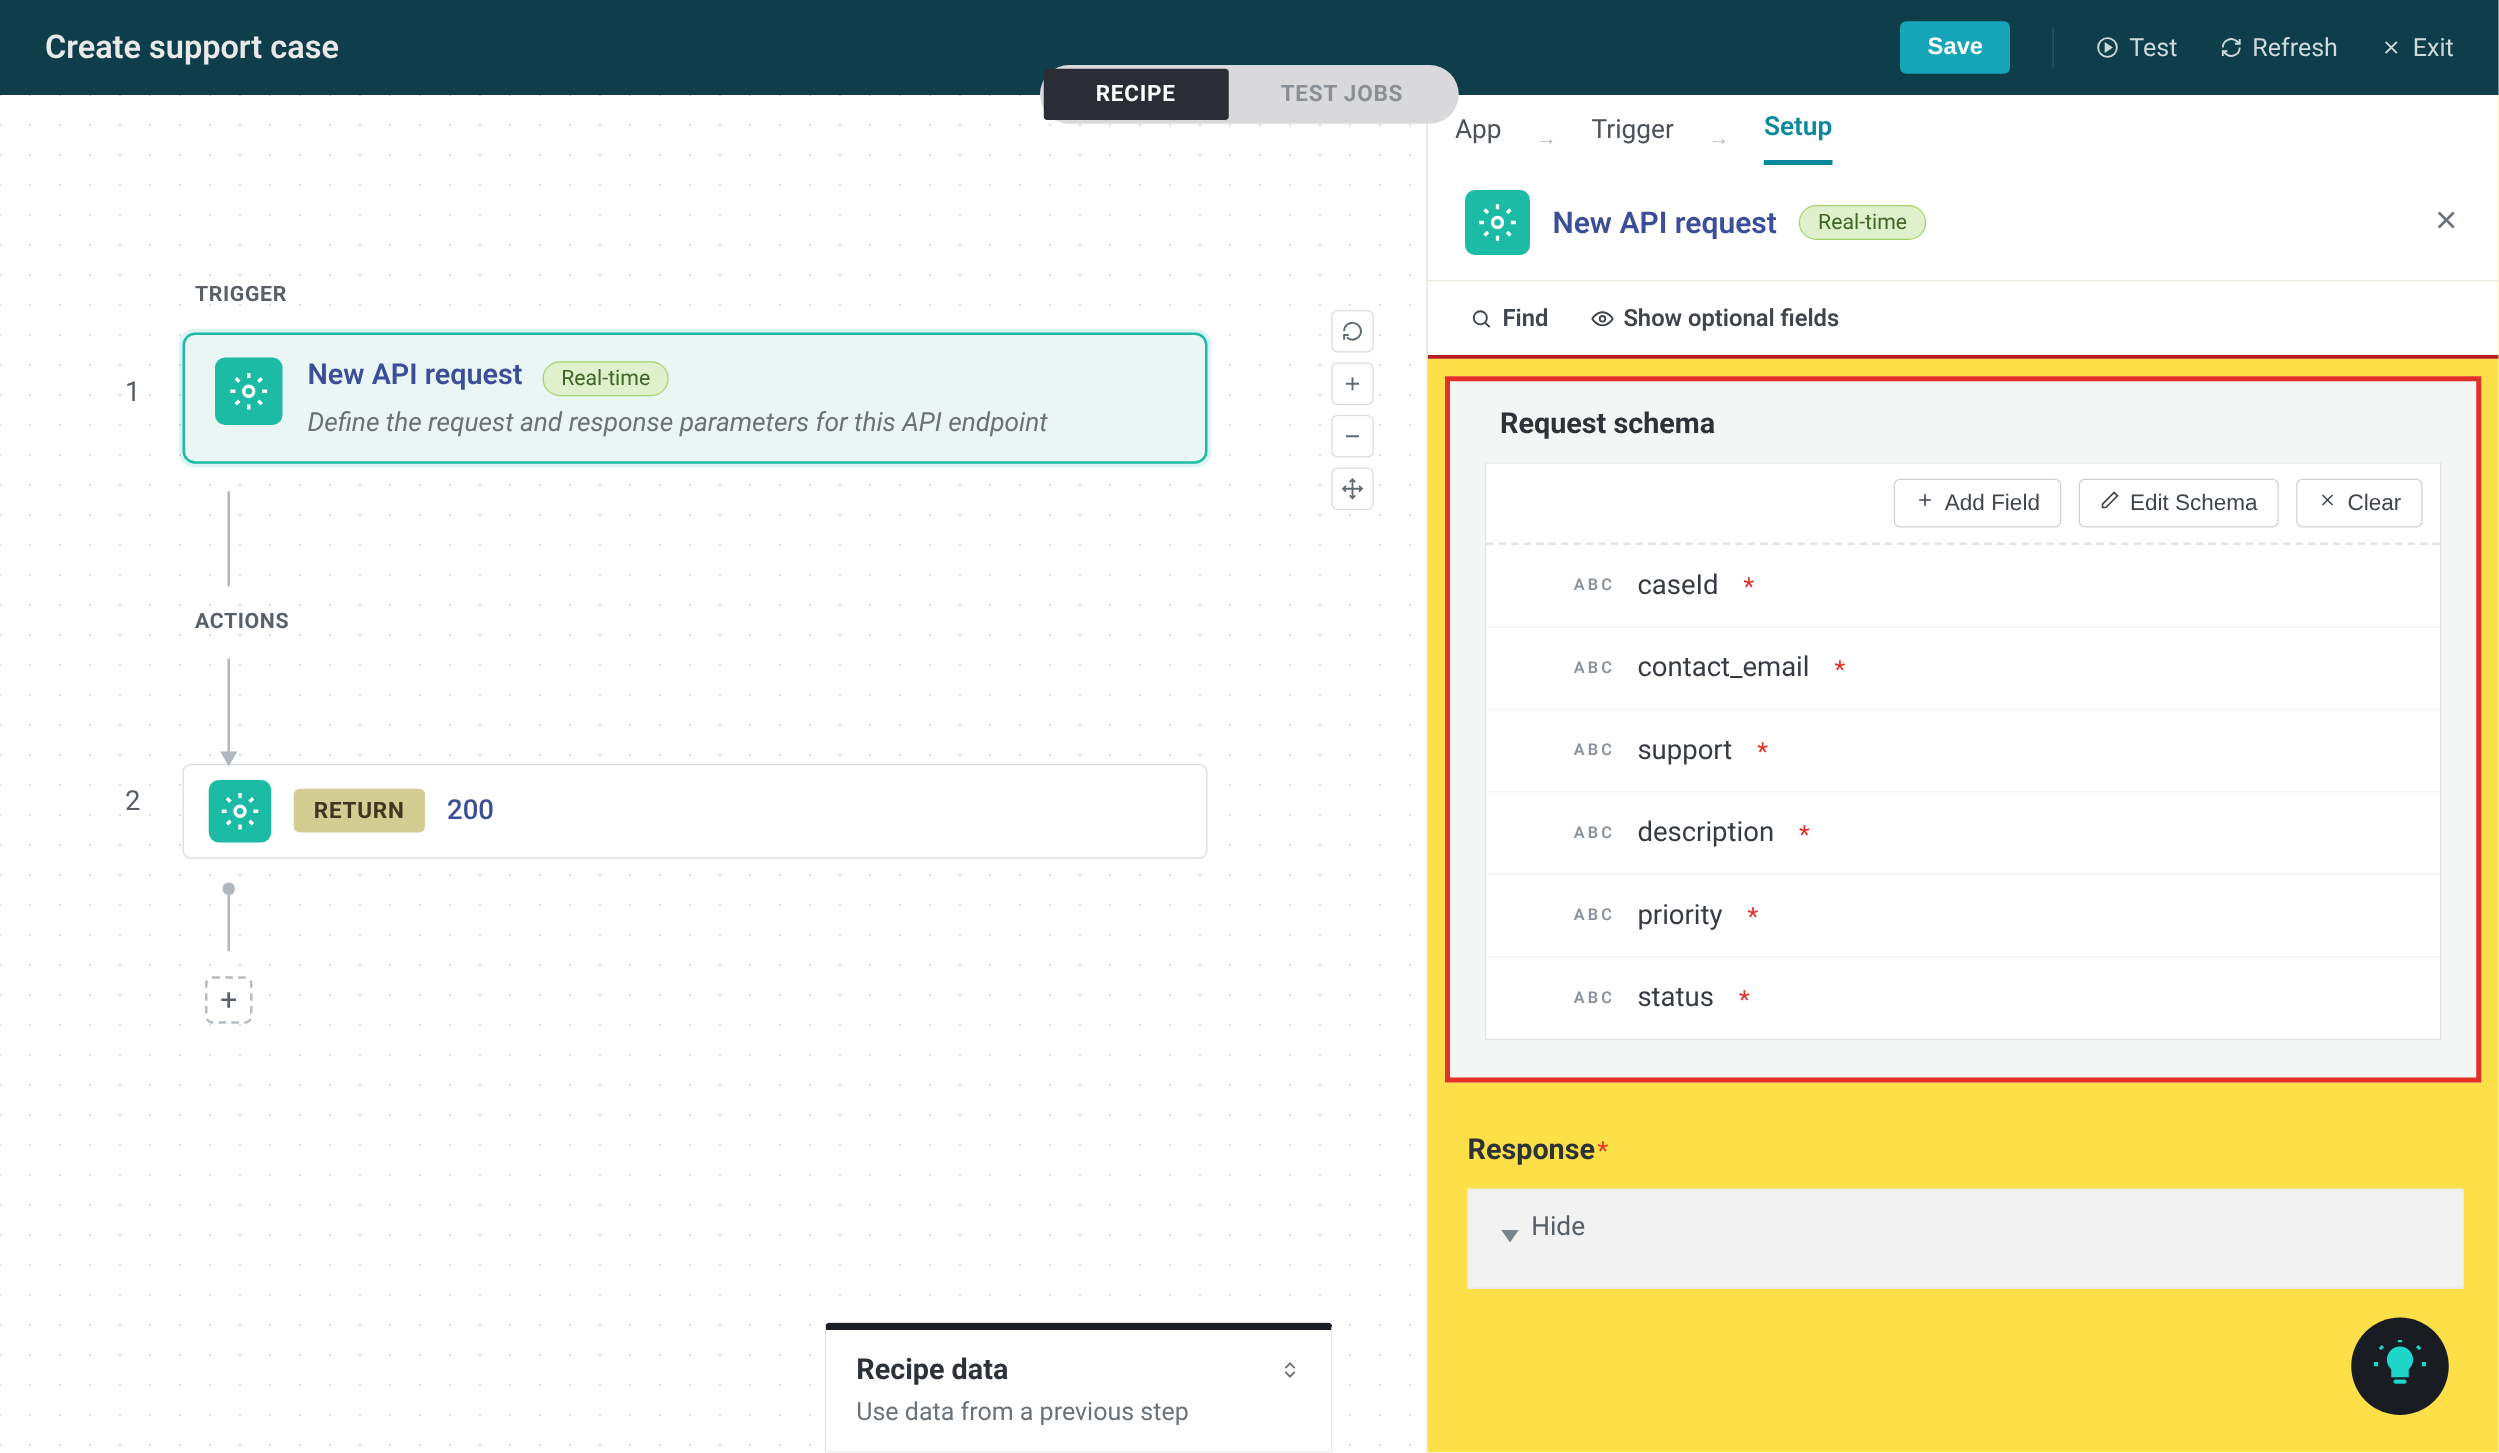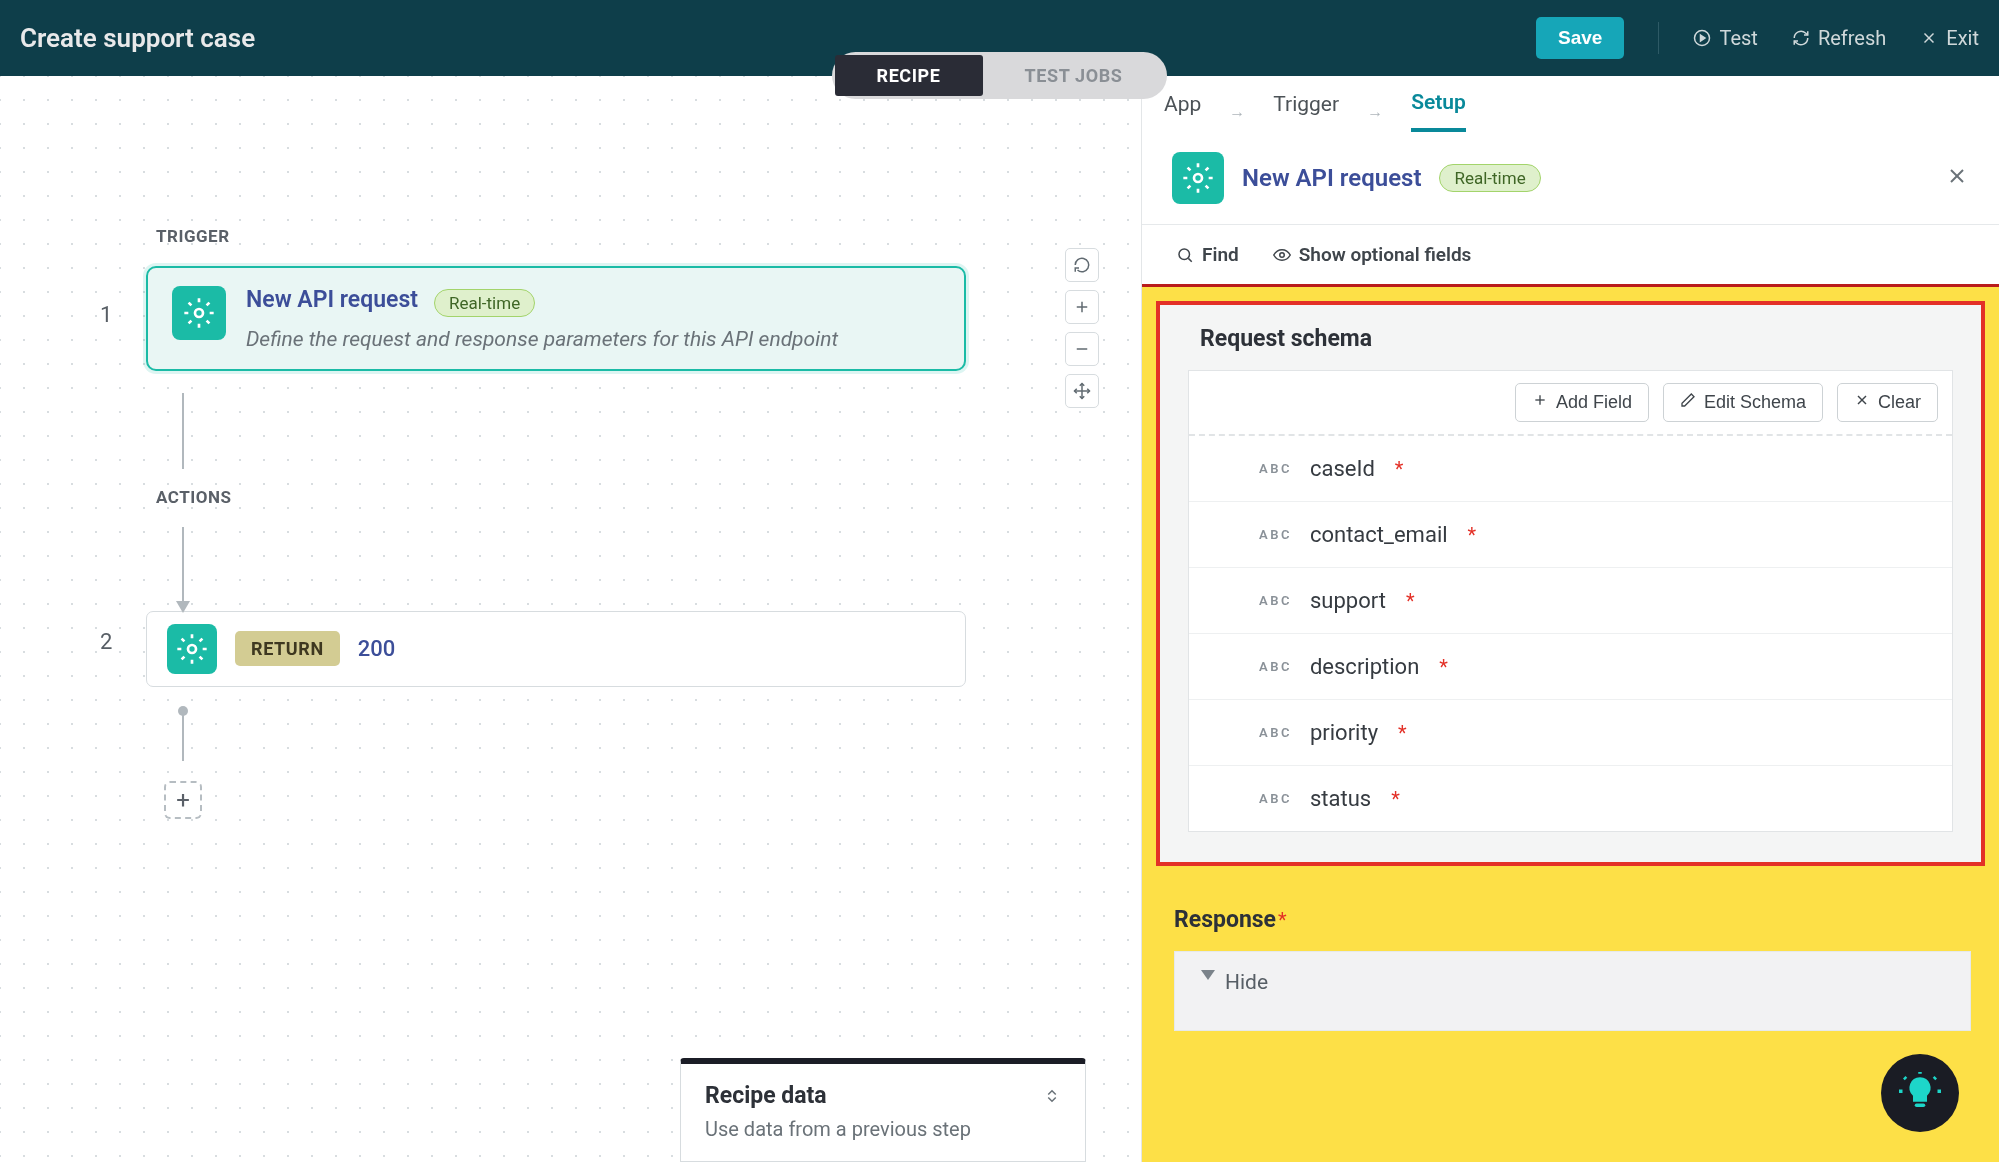--- a/index.html
+++ b/index.html
@@ -12,21 +12,21 @@
     overflow: hidden;
     position: relative;
   }
 
   
   .topbar {
     height: 76px;
     background: #0e3e4a;
     display: flex;
     align-items: center;
-    padding: 0 20px;
+    padding: 0 36px;
     color: #fff;
   }
   .topbar .title {
     font-size: 26px;
     font-weight: 600;
     color: #e8e9ea;
   }
   .topbar .actions {
     margin-left: auto;
     display: flex;
@@ -252,21 +252,21 @@
     top:-3px; left:-4px;
     width:10px; height:10px;
     border-radius:50%;
     background:#b1b8bd;
   }
 
   
   .recipe-data {
     position: absolute;
     bottom: 0;
-    left: 680px;
+    left: 660px;
     width: 406px;
     background: #fff;
     border: 1px solid #d7dcdf;
     border-top: 6px solid #1b1d26;
     border-radius: 4px 4px 0 0;
     padding: 18px 24px 20px;
   }
   .recipe-data .rd-title {
     font-size: 23px;
     font-weight: 700;
@@ -432,21 +432,21 @@
     margin-right: 14px;
     background: #f2f2f3;
     border: 1px solid #e6e9eb;
     height: 80px;
     display: flex;
     align-items: flex-start;
     padding: 18px 26px;
   }
   .hide-toggle {
     display: flex;
-    align-items: flex-start;
+    align-items: flex-end;
     gap: 10px;
     color: #575e65;
     font-size: 21px;
     cursor: pointer;
   }
 
   
   .fab {
     position: absolute;
     bottom: 30px;

